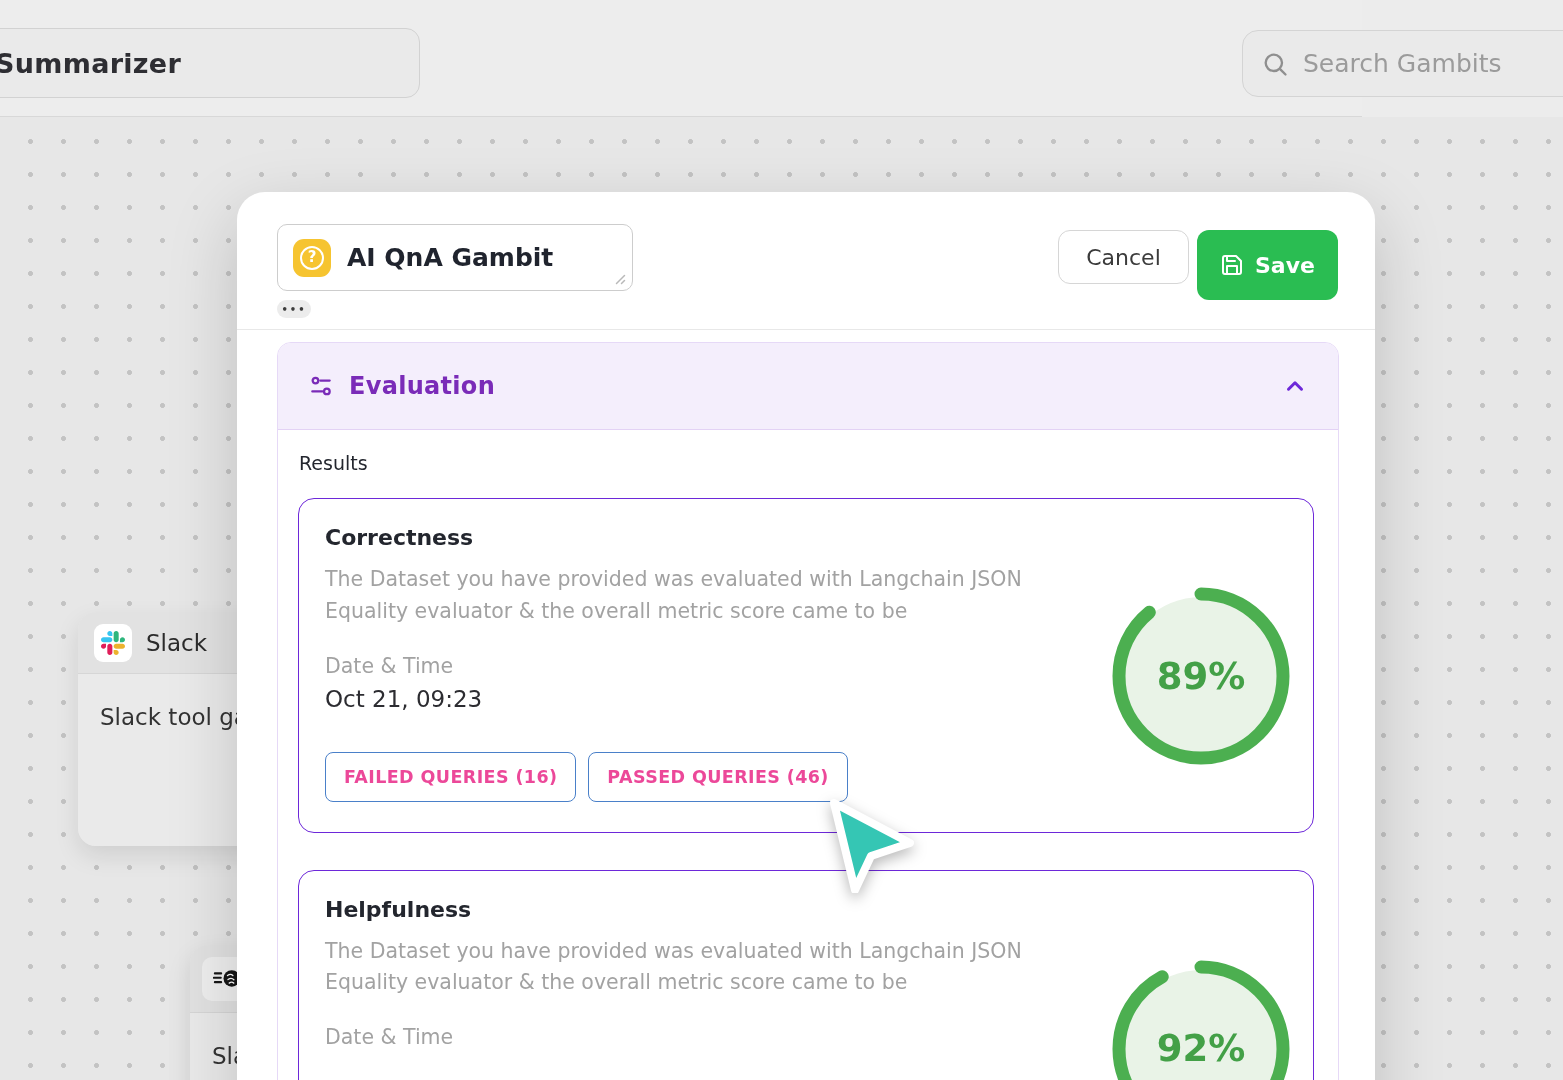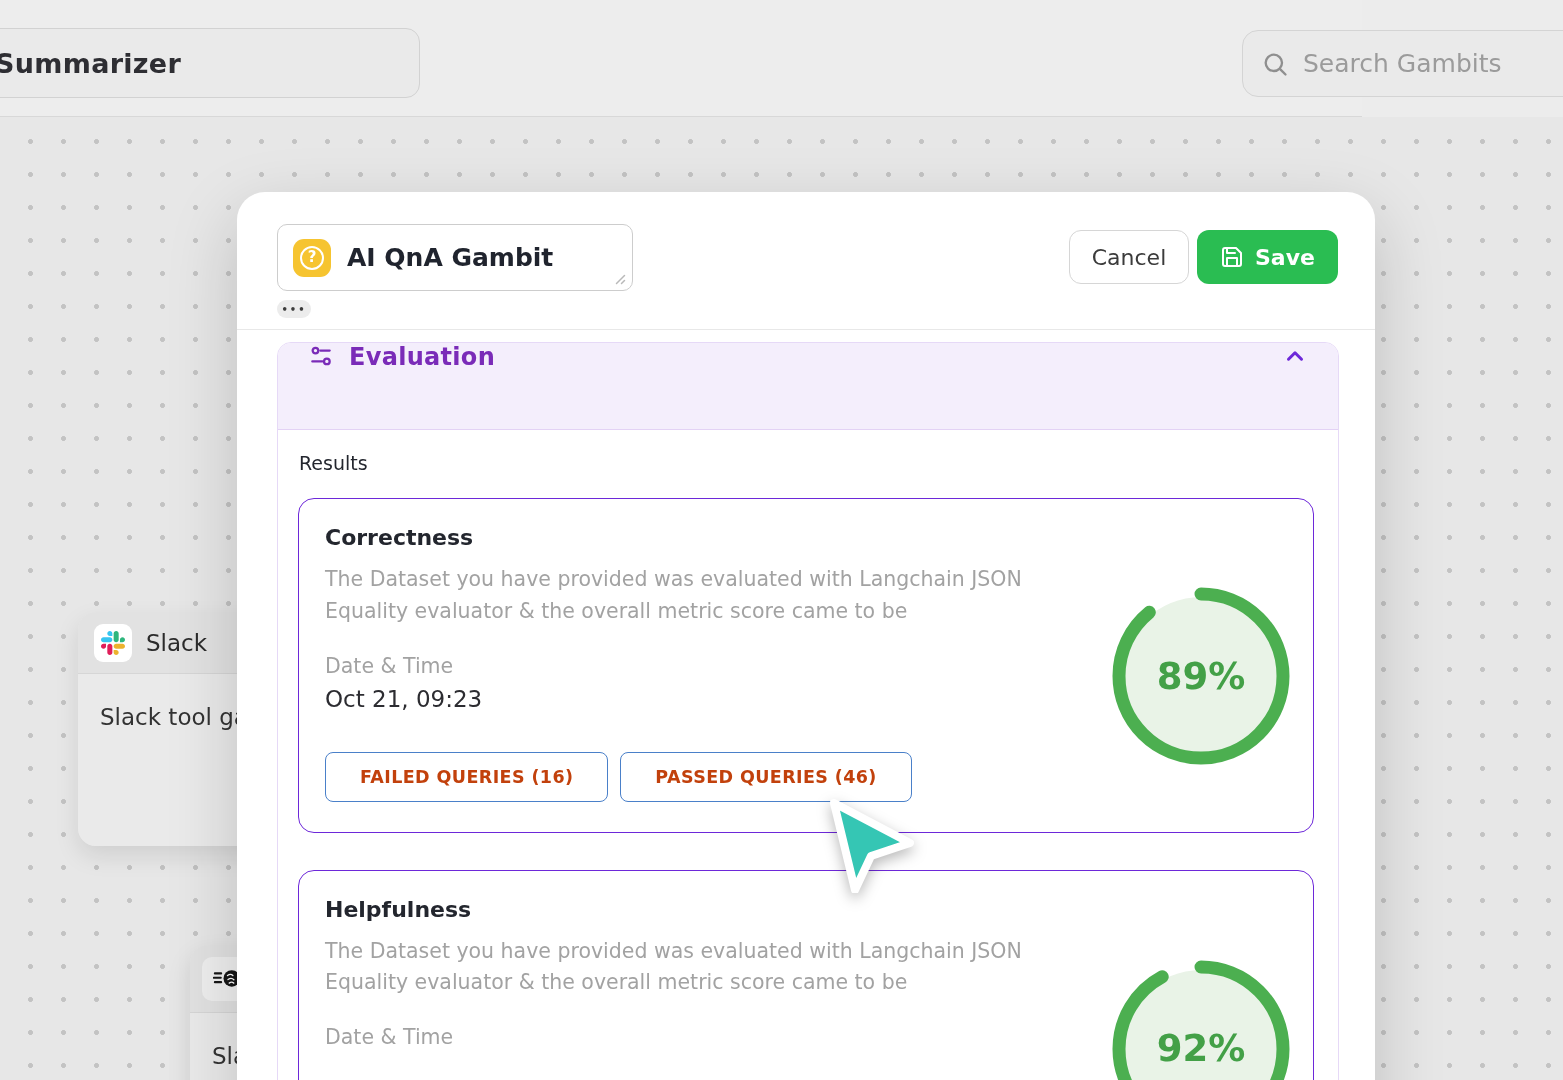--- a/index.html
+++ b/index.html
@@ -33,39 +33,39 @@
   .modal{position:absolute;left:237px;top:192px;width:1138px;height:950px;background:#fff;border-radius:28px 28px 0 0;box-shadow:0 24px 70px rgba(0,0,0,.18);z-index:5;}
   .modal-header{display:flex;align-items:flex-start;padding:32px 37px 0 40px;}
   .title-wrap{display:flex;flex-direction:column;}
   .title-input{position:relative;width:356px;height:67px;border:1.5px solid #cdcdcd;border-radius:10px;display:flex;align-items:center;padding:0 15px;background:#fff;}
   .qna-icon{width:38px;height:38px;background:#f6c430;border-radius:11px;display:flex;align-items:center;justify-content:center;flex:0 0 auto;}
   .qna-icon .qmark{width:24px;height:24px;border:2.2px solid #fff;border-radius:50%;color:#fff;font-size:15px;font-weight:700;display:flex;align-items:center;justify-content:center;line-height:1;}
   .title-input input{border:none;outline:none;background:transparent;margin-left:14px;font-size:25px;font-weight:600;color:#20242e;width:250px;}
   .resize-handle{position:absolute;right:6px;bottom:5px;cursor:nwse-resize;}
   .ellipsis-pill{margin-top:9px;width:34px;height:18px;background:#ececec;border-radius:9px;display:flex;align-items:center;justify-content:center;font-size:10px;font-weight:700;letter-spacing:2px;color:#3c3c3c;cursor:pointer;}
   .header-actions{margin-left:auto;display:flex;gap:8px;padding-top:6px;}
-  .btn-cancel{width:120px;height:54px;background:#fff;border:1.5px solid #d6d6d6;border-radius:12px;font-size:22px;color:#3b3b3b;display:flex;align-items:center;justify-content:center;cursor:pointer;}
-  .btn-save{width:141px;height:54px;background:#2abd52;border:none;border-radius:12px;font-size:22px;font-weight:600;color:#fff;display:flex;align-items:center;justify-content:center;gap:11px;cursor:pointer;}
+  .btn-cancel{width:131px;height:54px;background:#fff;border:1.5px solid #d6d6d6;border-radius:12px;font-size:22px;color:#3b3b3b;display:flex;align-items:center;justify-content:center;cursor:pointer;}
+  .btn-save{width:141px;height:70px;background:#2abd52;border:none;border-radius:12px;font-size:22px;font-weight:600;color:#fff;display:flex;align-items:center;justify-content:center;gap:11px;cursor:pointer;}
   .modal-divider{margin-top:11px;height:1px;background:#e8e8e8;}
 
   .eval-section{margin:12px 36px 0 40px;border:1px solid #e6d9f7;border-radius:14px;overflow:hidden;}
-  .eval-header{height:87px;background:#f4eefc;border-bottom:1px solid #e3d2f5;display:flex;align-items:flex-start;padding:0 30px;cursor:pointer;}
+  .eval-header{height:87px;background:#f4eefc;border-bottom:1px solid #e3d2f5;display:flex;align-items:center;padding:0 30px;cursor:pointer;}
   .eval-header .eval-title{margin-left:15px;font-size:24px;font-weight:600;color:#7a2bb8;letter-spacing:.3px;}
   .eval-chevron{margin-left:auto;display:flex;cursor:pointer;}
   .eval-body{background:#fff;padding:20px 24px 40px 20px;}
   .results-label{font-size:19px;font-weight:500;color:#23262e;margin:2px 0 0 1px;}
 
   .result-card{position:relative;margin-top:24px;border:1.4px solid #6d28d9;border-radius:16px;background:#fff;padding:26px 26px 30px 26px;}
   .result-card.second{margin-top:37px;min-height:320px;}
   .card-title{font-size:22px;font-weight:600;color:#23262e;}
   .card-desc{margin-top:14px;font-size:20.5px;color:#a2a2a2;line-height:1.55;max-width:700px;}
   .date-label{margin-top:26px;font-size:20.5px;color:#a2a2a2;}
   .date-value{margin-top:8px;font-size:23px;font-weight:500;color:#2c2c31;}
   .query-row{margin-top:40px;display:flex;gap:12px;}
-  .query-btn{height:50px;padding:0 34px;background:#fff;border:1.7px solid #4a80c9;border-radius:8px;color:#c2410c;font-size:17.5px;font-weight:700;letter-spacing:.4px;display:flex;align-items:center;justify-content:center;cursor:pointer;}
+  .query-btn{height:50px;padding:0 18px;background:#fff;border:1.7px solid #4a80c9;border-radius:8px;color:#ec4899;font-size:17.5px;font-weight:700;letter-spacing:.4px;display:flex;align-items:center;justify-content:center;cursor:pointer;}
 
   .ring{position:absolute;right:23px;top:88px;width:178px;height:178px;}
   .ring-label{position:absolute;inset:0;display:flex;align-items:center;justify-content:center;font-size:37px;font-weight:700;color:#43a047;}
 
   .cursor{position:absolute;left:820px;top:793px;z-index:9;filter:drop-shadow(0 5px 7px rgba(0,0,0,.28));pointer-events:none;}
 </style>
 </head>
 <body>
 
 <div id="stage">

